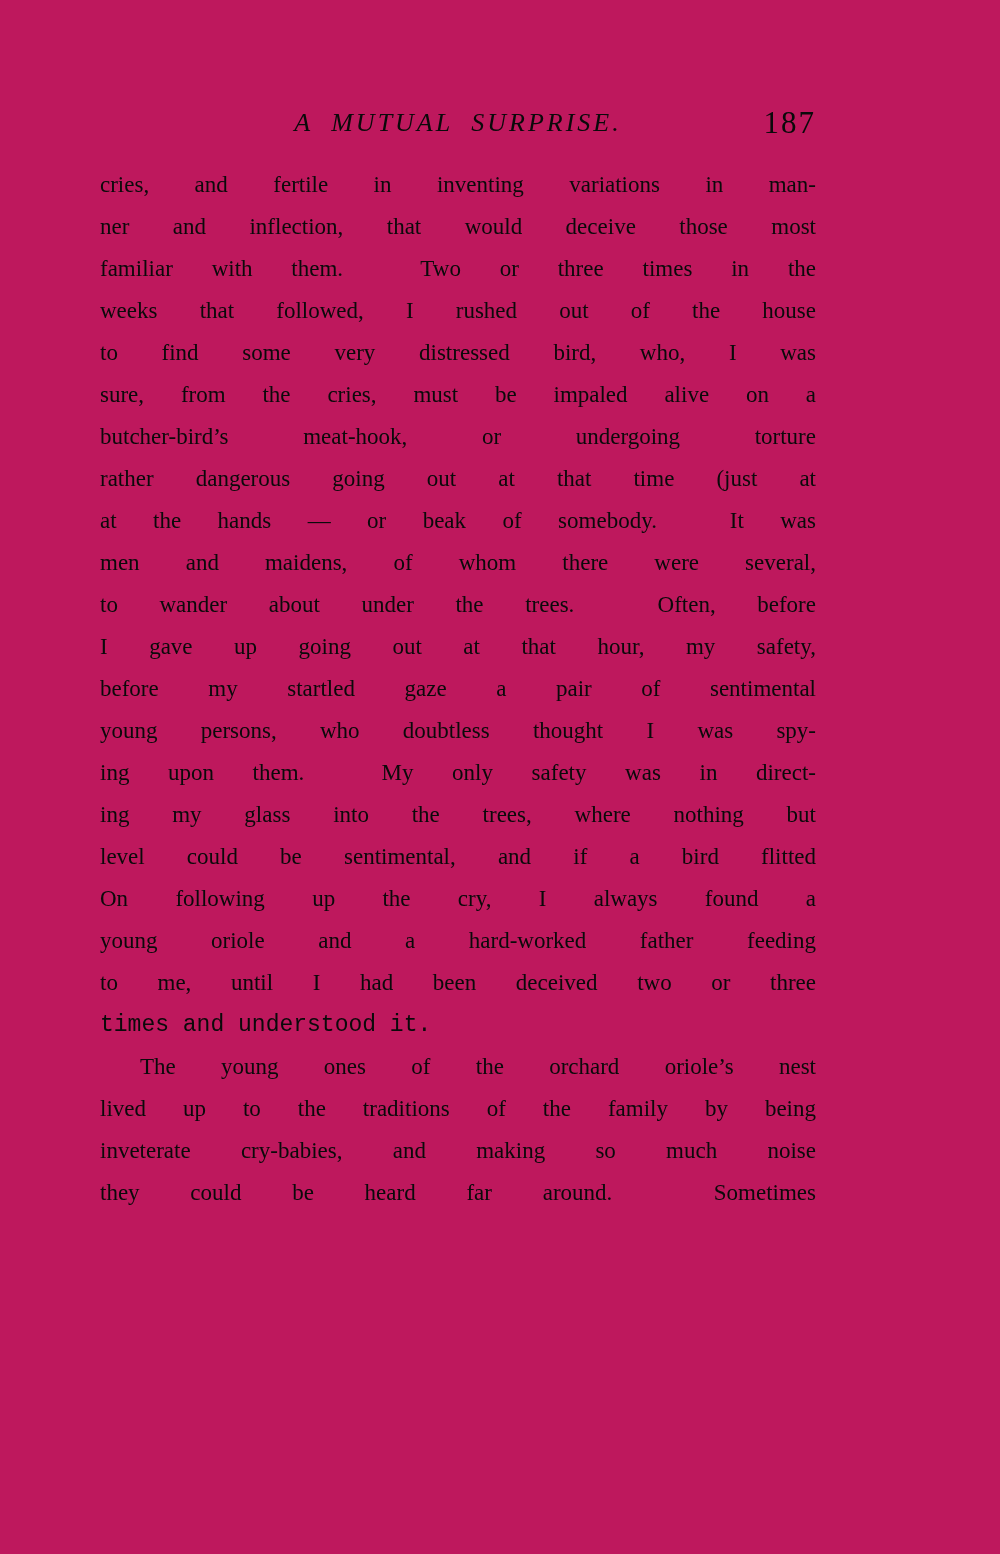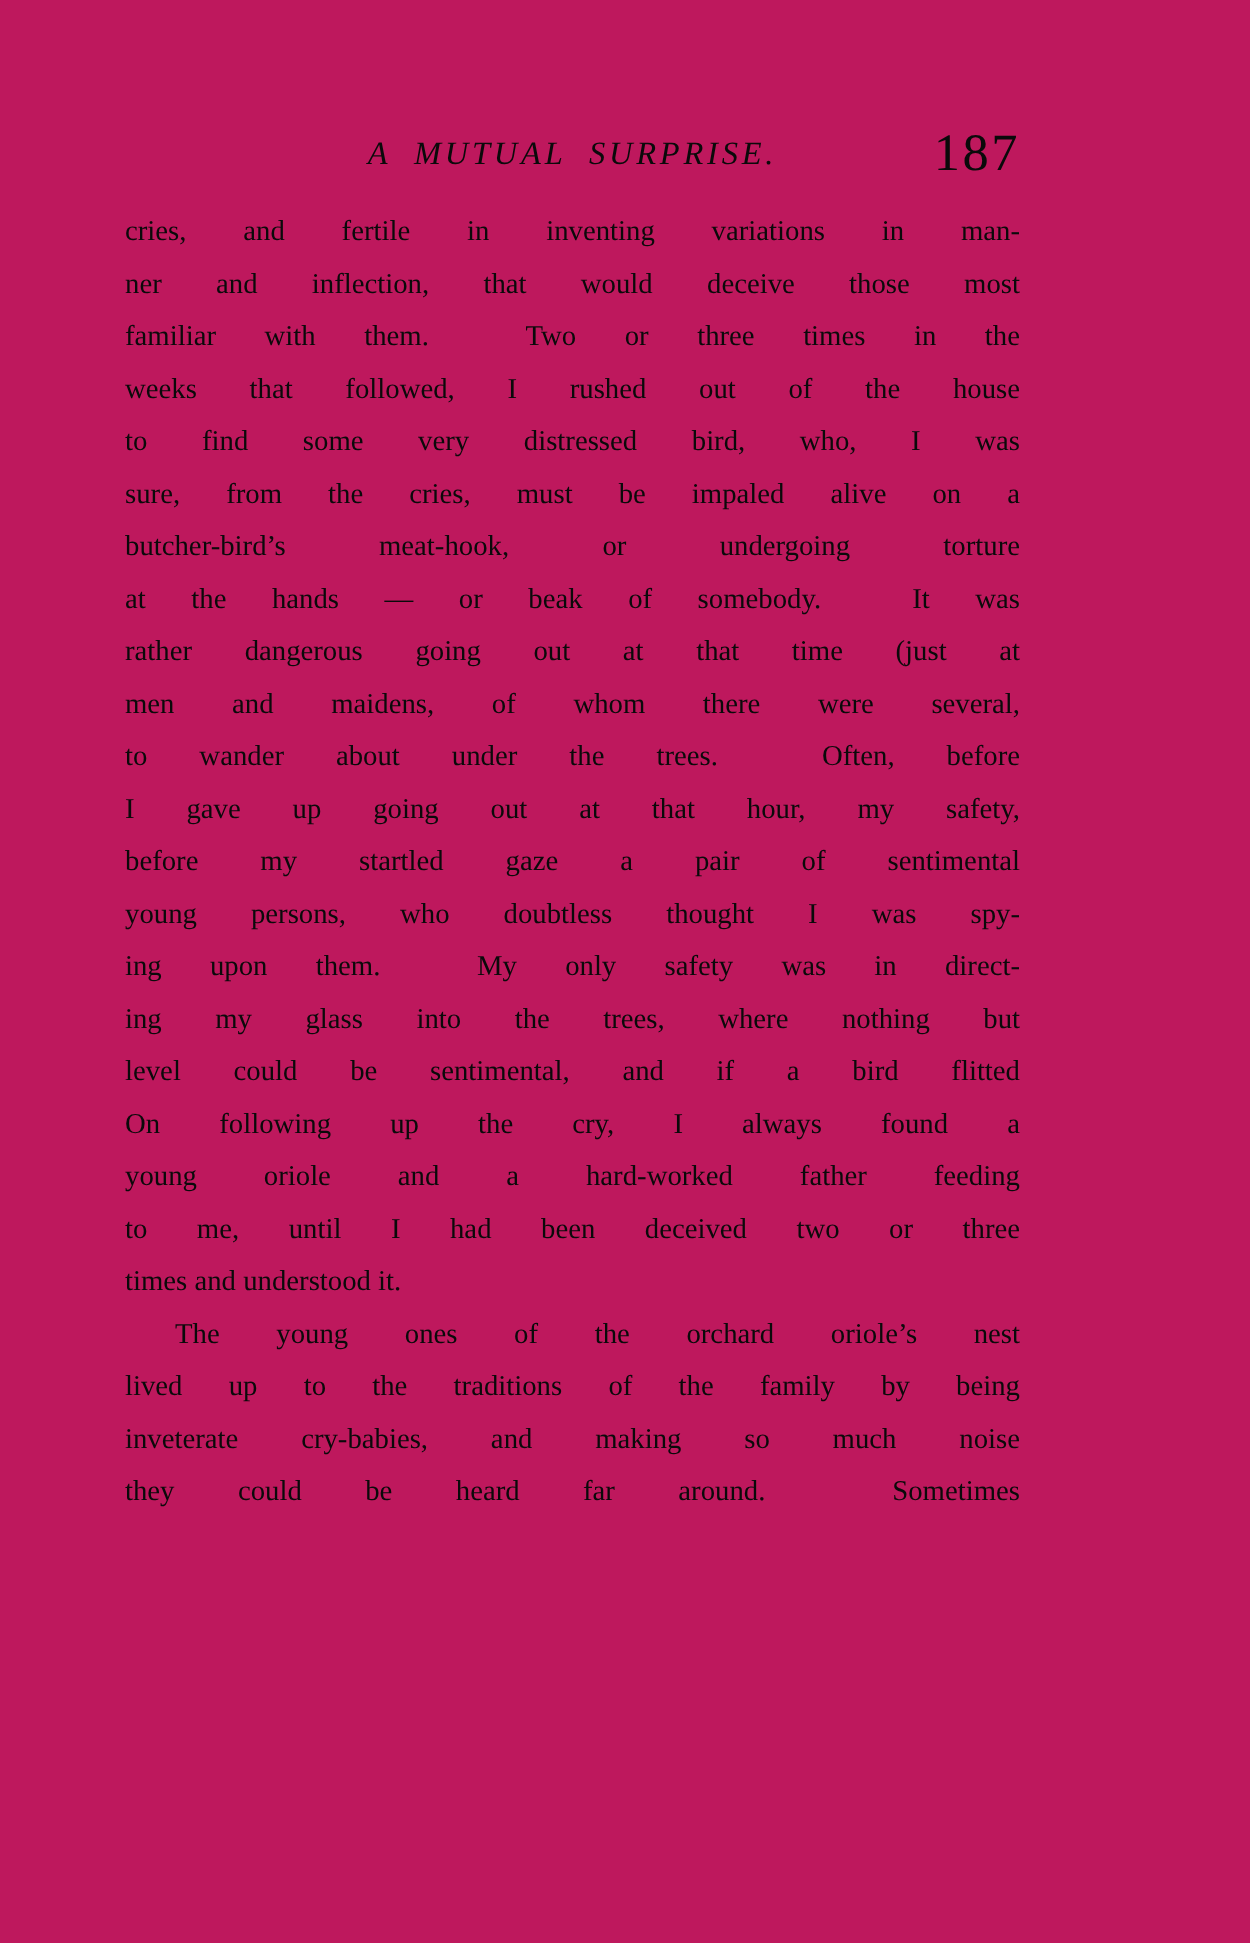--- a/index.html
+++ b/index.html
@@ -30,40 +30,41 @@
     font-size: 26px;
     letter-spacing: 3px;
     word-spacing: 9px;
     line-height: 40px;
     white-space: nowrap;
   }
   .page-number {
     position: absolute;
     right: 0;
     top: 0;
-    font-size: 42px;
+    font-size: 31px;
     line-height: 40px;
     letter-spacing: 2px;
     font-style: normal;
   }
   .text-block {
     position: absolute;
     left: 100px;
     top: 164px;
     width: 716px;
     font-size: 23px;
     line-height: 42px;
   }
   .tline {
     text-align: justify;
     text-align-last: justify;
     white-space: pre-wrap;
   }
   .tline.end {
     text-align-last: left;
+    font-family: Liberation Mono, monospace;
   }
   .tline.indent {
     text-indent: 40px;
   }
 </style>
 </head>
 <body>
 
 <div class="page">
   <div class="running-head">
@@ -71,22 +72,22 @@
     <span class="page-number">187</span>
   </div>
   <div class="text-block" id="text-block">
       <div class="tline">cries, and fertile in inventing variations in man-</div>
       <div class="tline">ner and inflection, that would deceive those most</div>
       <div class="tline">familiar with them.  Two or three times in the</div>
       <div class="tline">weeks that followed, I rushed out of the house</div>
       <div class="tline">to find some very distressed bird, who, I was</div>
       <div class="tline">sure, from the cries, must be impaled alive on a</div>
       <div class="tline">butcher-bird’s meat-hook, or undergoing torture</div>
+      <div class="tline">rather dangerous going out at that time (just at</div>
       <div class="tline">at the hands — or beak of somebody.  It was</div>
-      <div class="tline">rather dangerous going out at that time (just at</div>
       <div class="tline">men and maidens, of whom there were several,</div>
       <div class="tline">to wander about under the trees.  Often, before</div>
       <div class="tline">I gave up going out at that hour, my safety,</div>
       <div class="tline">before my startled gaze a pair of sentimental</div>
       <div class="tline">young persons, who doubtless thought I was spy-</div>
       <div class="tline">ing upon them.  My only safety was in direct-</div>
       <div class="tline">ing my glass into the trees, where nothing but</div>
       <div class="tline">level could be sentimental, and if a bird flitted</div>
       <div class="tline">On following up the cry, I always found a</div>
       <div class="tline">young oriole and a hard-worked father feeding</div>

